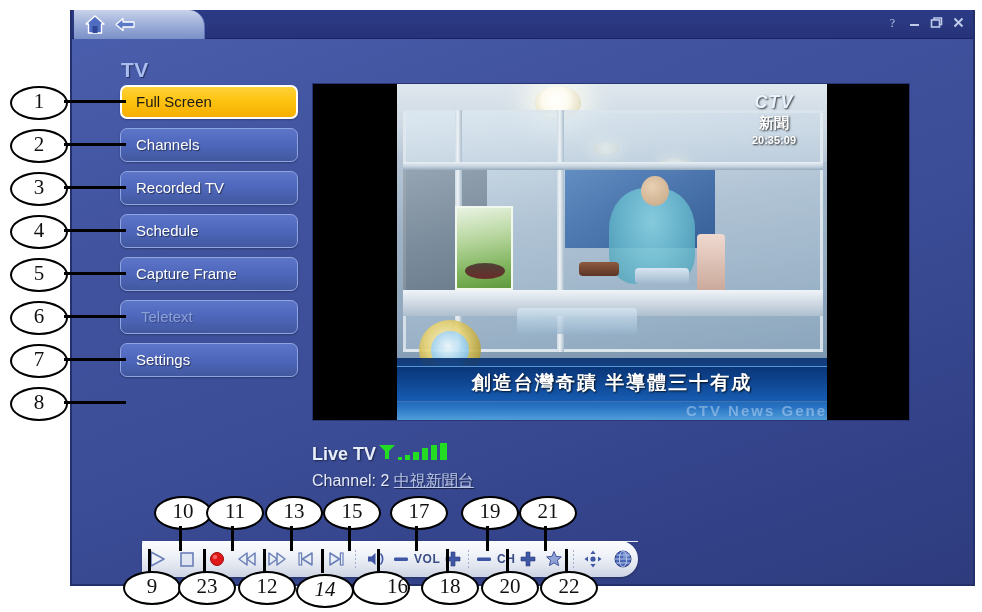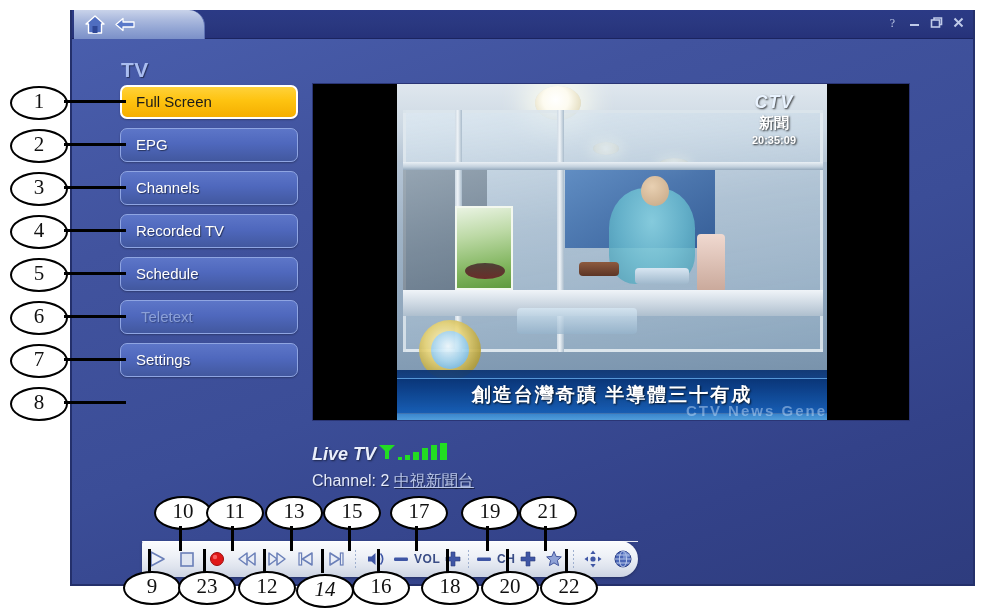--- a/index.html
+++ b/index.html
@@ -229,21 +229,21 @@
     background: radial-gradient(circle at 42% 38%, #fdf6c8 0%, #e8d477 38%, #b7a23e 70%, #8a7a2c 100%);
     opacity: .92;
   }
   .scene-logo-ring::before {
     content: "";
     position: absolute; left: 12px; top: 11px; width: 38px; height: 38px;
     border-radius: 50%;
     background: radial-gradient(circle at 45% 40%, #f2fbff 0%, #a9d7ef 50%, #5ba7d4 100%);
   }
   .scene-ticker {
-    position: absolute; left: 0; bottom: 0; width: 100%; height: 50px;
+    position: absolute; left: 0; bottom: 0; width: 100%; height: 62px;
     background: linear-gradient(180deg, rgba(7,48,112,.9) 0%, rgba(14,72,152,.92) 42%, rgba(30,110,196,.9) 78%, rgba(76,160,226,.88) 100%);
   }
   .scene-ticker-bar {
     position: absolute; left: 0; top: 8px; width: 100%; height: 34px;
     background: linear-gradient(180deg, rgba(9,53,120,.96), rgba(22,92,178,.95));
     border-top: 1px solid rgba(130,190,240,.6);
     border-bottom: 1px solid rgba(130,190,240,.45);
   }
   #ticker-text {
     position: absolute; left: 0; top: 8px; width: 100%; height: 34px;
@@ -296,21 +296,20 @@
 
   
   #status-block {
     position: absolute;
     left: 240px;
     top: 432px;
   }
   #live-row {
     display: flex;
     align-items: center;
-    font-style: italic;
   }
   #live-label {
     font-size: 18px;
     font-weight: bold;
     color: #e9eefb;
     text-shadow: 1px 1px 2px rgba(0,0,0,.5);
   }
   #channel-row {
     margin-top: 5px;
     font-size: 16px;
@@ -431,24 +430,24 @@
           <path d="M2.5 2.5 L10.5 10.5 M10.5 2.5 L2.5 10.5" stroke="#c7d2ee" stroke-width="2"></path>
         </svg>
       </div>
     </div>
   </div>
 
   <div id="tv-heading">TV</div>
 
   <div id="sidebar">
     <div class="menu-btn active">Full Screen</div>
-    <div class="menu-btn">EPG</div>
     <div class="menu-btn">Channels</div>
     <div class="menu-btn">Recorded TV</div>
     <div class="menu-btn">Schedule</div>
+    <div class="menu-btn">Capture Frame</div>
     <div class="menu-btn disabled">Teletext</div>
     <div class="menu-btn">Settings</div>
   </div>
 
   <div id="video-panel">
     <div id="video-inner">
       <div class="scene-ceiling"></div>
       <div class="scene-lamp"></div>
       <div class="scene-lamp2"></div>
       <div class="scene-lamp3"></div>
@@ -671,21 +670,21 @@
 
 <div class="callout" style="left:178px; top:571px;">23</div>
 <div class="leader v" style="left:203px; top:549px; height:24px;"></div>
 
 <div class="callout" style="left:238px; top:571px;">12</div>
 <div class="leader v" style="left:263px; top:549px; height:24px;"></div>
 
 <div class="callout" style="left:296px; top:574px;font-style:italic;">14</div>
 <div class="leader v" style="left:321px; top:549px; height:24px;"></div>
 
-<div class="callout" style="left:352px; top:571px;">16</div>
+<div class="callout" style="left:352px; top:571px;text-align:right;">16</div>
 <div class="leader v" style="left:377px; top:549px; height:24px;"></div>
 
 <div class="callout" style="left:421px; top:571px;">18</div>
 <div class="leader v" style="left:446px; top:549px; height:24px;"></div>
 
 <div class="callout" style="left:481px; top:571px;">20</div>
 <div class="leader v" style="left:506px; top:549px; height:24px;"></div>
 
 <div class="callout" style="left:540px; top:571px;">22</div>
 <div class="leader v" style="left:565px; top:549px; height:24px;"></div>

